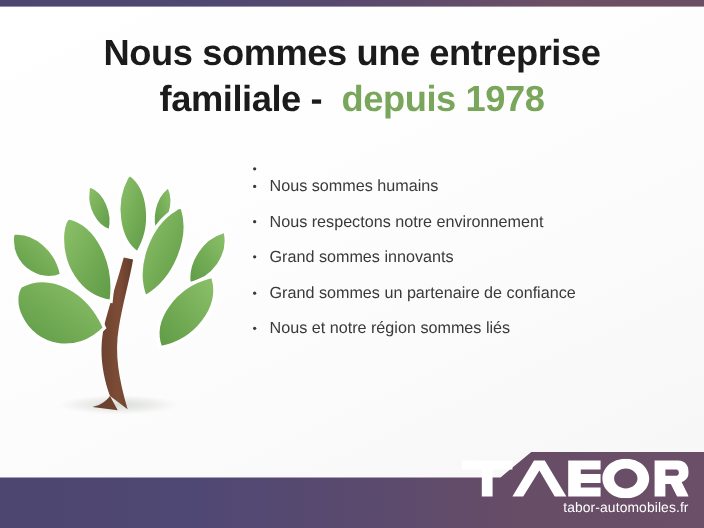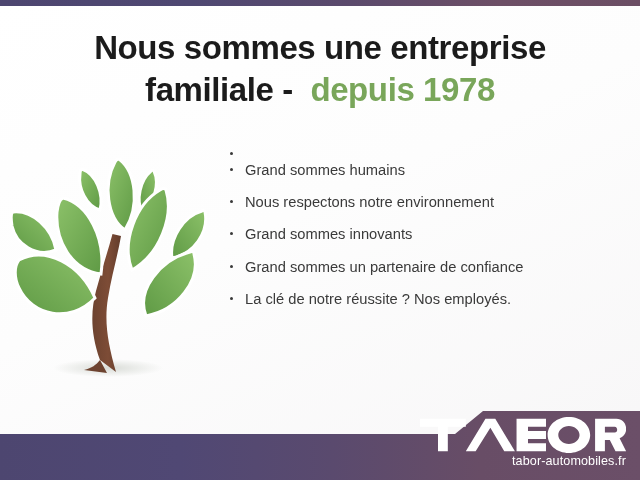--- a/index.html
+++ b/index.html
@@ -185,25 +185,25 @@
         <path fill="url(#lg2)" stroke="#ffffff" stroke-width="3" d="M146 25 C 152 38, 146 58, 134 66 C 128 54, 132 34, 143 25 C 144 24, 145 24, 146 25 Z"></path>
         <path fill="url(#lg1)" stroke="#ffffff" stroke-width="3" d="M158 44 C 166 70, 152 108, 124 124 C 113 96, 128 58, 152 44 C 155 42, 157 42, 158 44 Z"></path>
         <path fill="url(#lg2)" stroke="#ffffff" stroke-width="3" d="M197 66 C 201 86, 186 108, 164 112 C 161 92, 176 70, 194 65 C 196 64, 197 65, 197 66 Z"></path>
         <path fill="url(#lg2)" stroke="#ffffff" stroke-width="3" d="M186 108 C 193 134, 170 164, 138 170 C 128 144, 152 114, 182 106 C 185 105, 186 106, 186 108 Z"></path>
       </g>
     </svg>
   </div>
 
   <ul class="bullets">
     <li><span class="dot"></span></li>
-    <li><span class="dot"></span><span>Grand sommes humains</span></li>
+    <li><span class="dot"></span><span>Nous sommes humains</span></li>
     <li><span class="dot"></span><span>Nous respectons notre environnement</span></li>
     <li><span class="dot"></span><span>Grand sommes innovants</span></li>
     <li><span class="dot"></span><span>Grand sommes un partenaire de confiance</span></li>
-    <li><span class="dot"></span><span>La clé de notre réussite ? Nos employés.</span></li>
+    <li><span class="dot"></span><span>Nous et notre région sommes liés</span></li>
   </ul>
 
   <div class="bottom-bar">
     <svg viewBox="0 0 640 80" xmlns="http://www.w3.org/2000/svg" preserveAspectRatio="none" aria-hidden="true">
       <defs>
         <linearGradient id="barg" x1="0" y1="0" x2="1" y2="0">
           <stop offset="0%" stop-color="#4d4670"></stop>
           <stop offset="28%" stop-color="#504874"></stop>
           <stop offset="52%" stop-color="#5a4a6e"></stop>
           <stop offset="75%" stop-color="#684d66"></stop>

